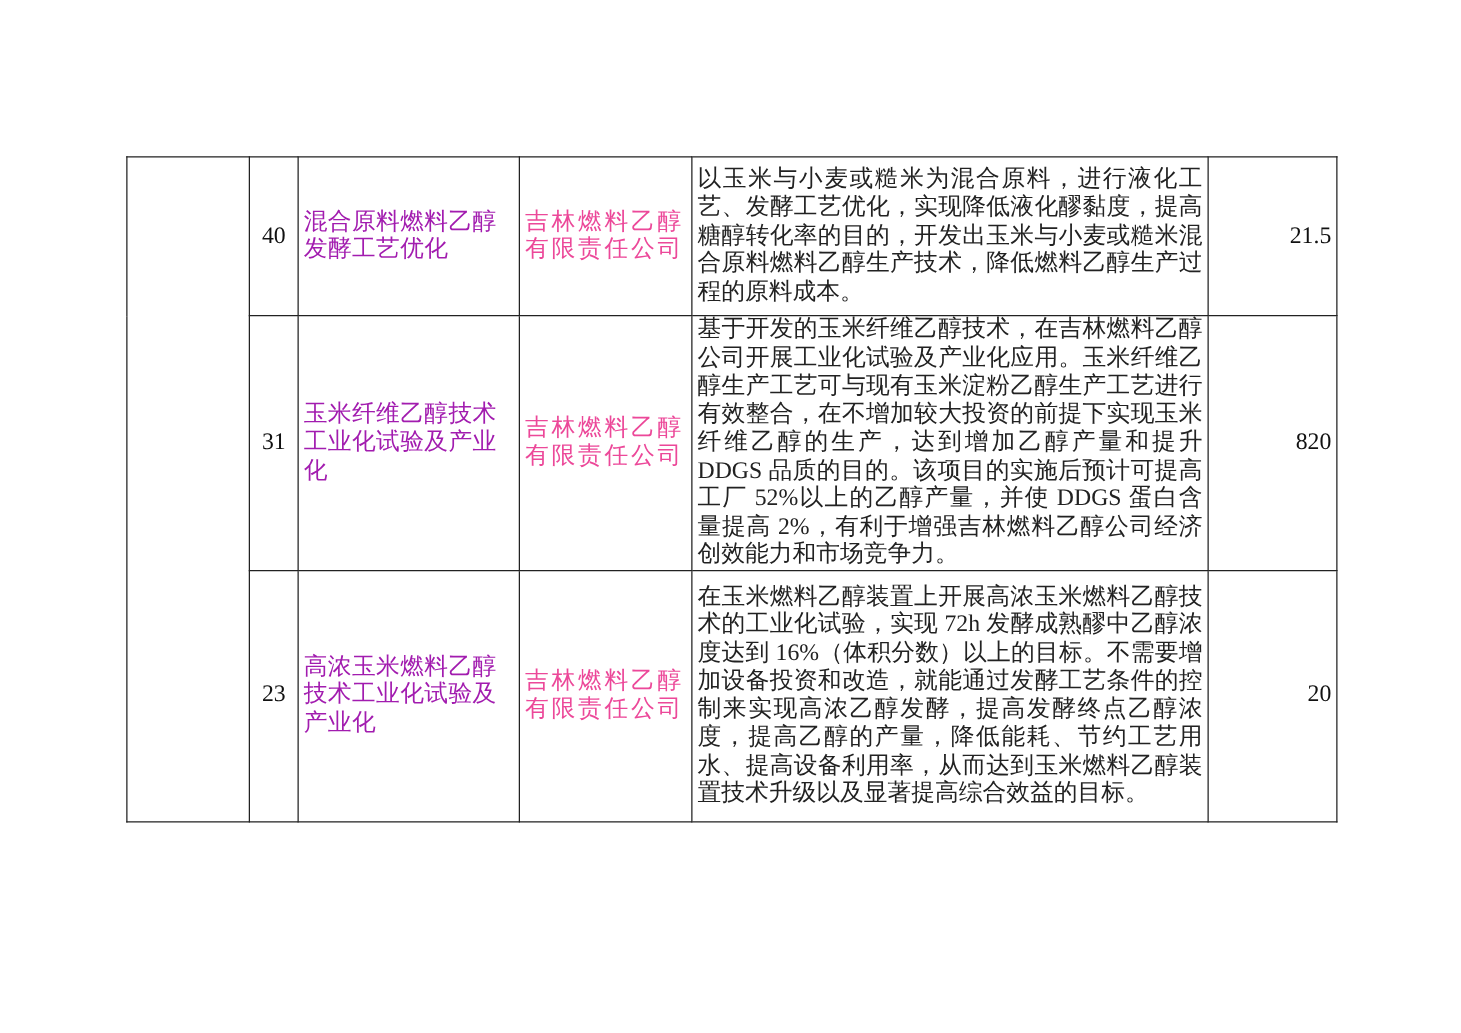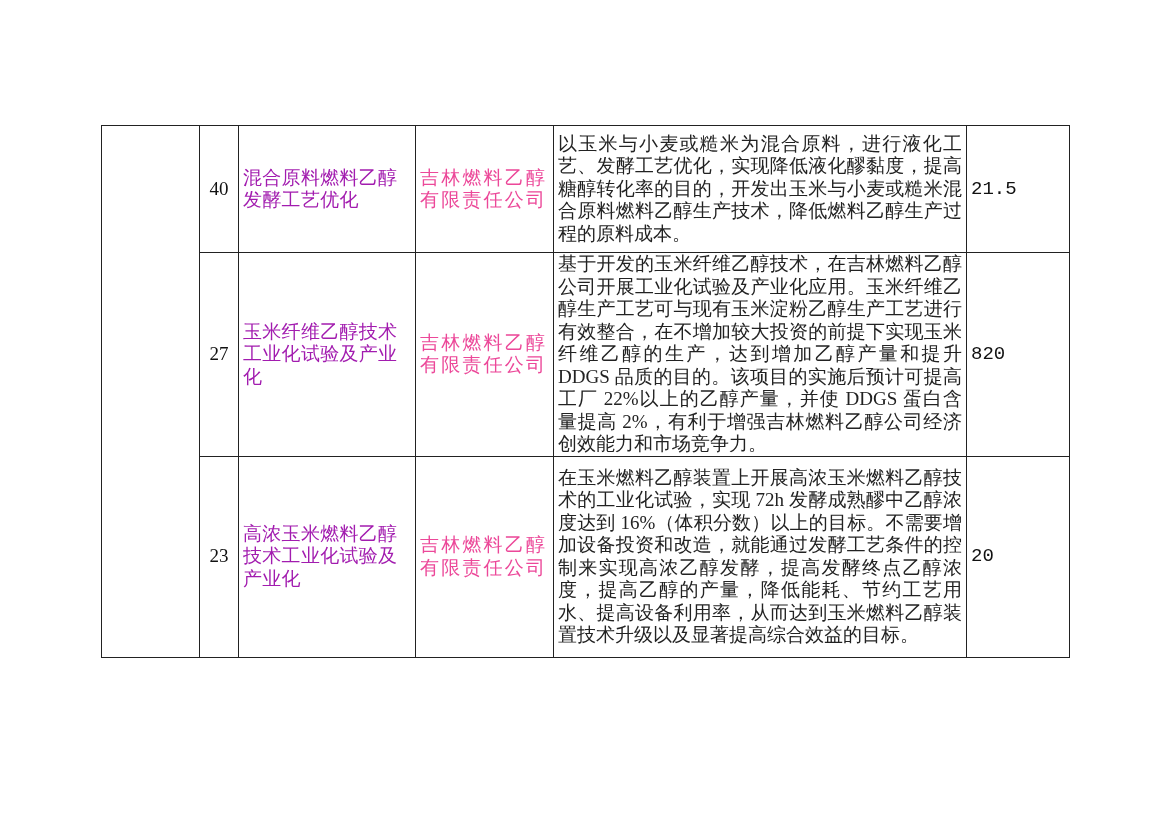--- a/index.html
+++ b/index.html
@@ -12,21 +12,21 @@
     }
     table.proj td {
       border: 1.5px solid #222; padding: 0 4px; vertical-align: middle;
       font-size: 19px; line-height: 22.5px;
     }
     td.cat { border-top: 2px solid #777; border-left: 2px solid #777; border-bottom: 2px solid #222; }
     td.num { text-align: center; font-family: "Liberation Serif", serif; font-size: 16.5px; border-left: 2px solid #777; }
     td.name { padding-left: 9px; padding-right: 4px; color: #a21caf; letter-spacing: 0.3px; }
     td.org { padding-left: 6px; color: #ec4899; letter-spacing: 2.2px; }
     td.desc { padding: 0 6px 0 8px; text-align: justify; text-align-last: left; color: #222; line-height: 22.8px; }
-    td.amt { padding-left: 6px; font-family: Liberation Mono, monospace; font-size: 16.5px; }
+    td.amt { padding-left: 6px; font-family: Liberation Serif, serif; font-size: 16.5px; text-align: right; }
     tr.r30 td { height: 126px; }
     tr.r31 td { height: 202px; }
     tr.r32 td { height: 200px; }
     .page-number { position: absolute; left: 0; width: 1169px; top: 691px; text-align: center;
                    font-size: 12px; font-family: "Liberation Serif", serif; color: #222; }
   </style>
 </head>
 <body>
 
 <div class="page">
@@ -42,24 +42,24 @@
     <tbody>
       <tr class="r30">
         <td class="cat" rowspan="3"></td>
         <td class="num">40</td>
         <td class="name">混合原料燃料乙醇发酵工艺优化</td>
         <td class="org">吉林燃料乙醇有限责任公司</td>
         <td class="desc">以玉米与小麦或糙米为混合原料，进行液化工艺、发酵工艺优化，实现降低液化醪黏度，提高糖醇转化率的目的，开发出玉米与小麦或糙米混合原料燃料乙醇生产技术，降低燃料乙醇生产过程的原料成本。</td>
         <td class="amt">21.5</td>
       </tr>
       <tr class="r31">
-        <td class="num">27</td>
+        <td class="num">31</td>
         <td class="name">玉米纤维乙醇技术工业化试验及产业化</td>
         <td class="org">吉林燃料乙醇有限责任公司</td>
-        <td class="desc">基于开发的玉米纤维乙醇技术，在吉林燃料乙醇公司开展工业化试验及产业化应用。玉米纤维乙醇生产工艺可与现有玉米淀粉乙醇生产工艺进行有效整合，在不增加较大投资的前提下实现玉米纤维乙醇的生产，达到增加乙醇产量和提升 DDGS 品质的目的。该项目的实施后预计可提高工厂 22%以上的乙醇产量，并使 DDGS 蛋白含量提高 2%，有利于增强吉林燃料乙醇公司经济创效能力和市场竞争力。</td>
+        <td class="desc">基于开发的玉米纤维乙醇技术，在吉林燃料乙醇公司开展工业化试验及产业化应用。玉米纤维乙醇生产工艺可与现有玉米淀粉乙醇生产工艺进行有效整合，在不增加较大投资的前提下实现玉米纤维乙醇的生产，达到增加乙醇产量和提升 DDGS 品质的目的。该项目的实施后预计可提高工厂 52%以上的乙醇产量，并使 DDGS 蛋白含量提高 2%，有利于增强吉林燃料乙醇公司经济创效能力和市场竞争力。</td>
         <td class="amt">820</td>
       </tr>
       <tr class="r32">
         <td class="num">23</td>
         <td class="name">高浓玉米燃料乙醇技术工业化试验及产业化</td>
         <td class="org">吉林燃料乙醇有限责任公司</td>
         <td class="desc">在玉米燃料乙醇装置上开展高浓玉米燃料乙醇技术的工业化试验，实现 72h 发酵成熟醪中乙醇浓度达到 16%（体积分数）以上的目标。不需要增加设备投资和改造，就能通过发酵工艺条件的控制来实现高浓乙醇发酵，提高发酵终点乙醇浓度，提高乙醇的产量，降低能耗、节约工艺用水、提高设备利用率，从而达到玉米燃料乙醇装置技术升级以及显著提高综合效益的目标。</td>
         <td class="amt">20</td>
       </tr>
     </tbody>

